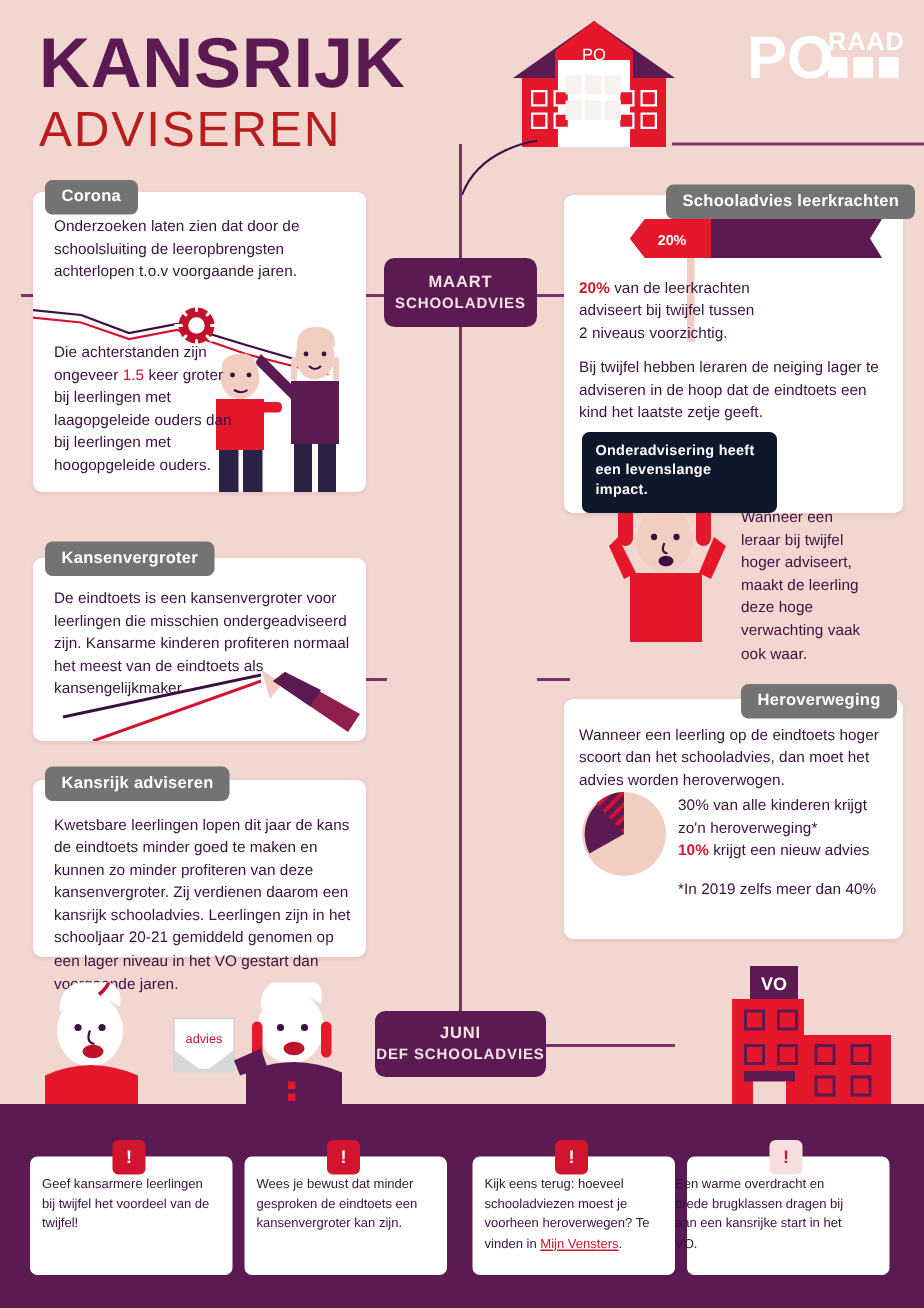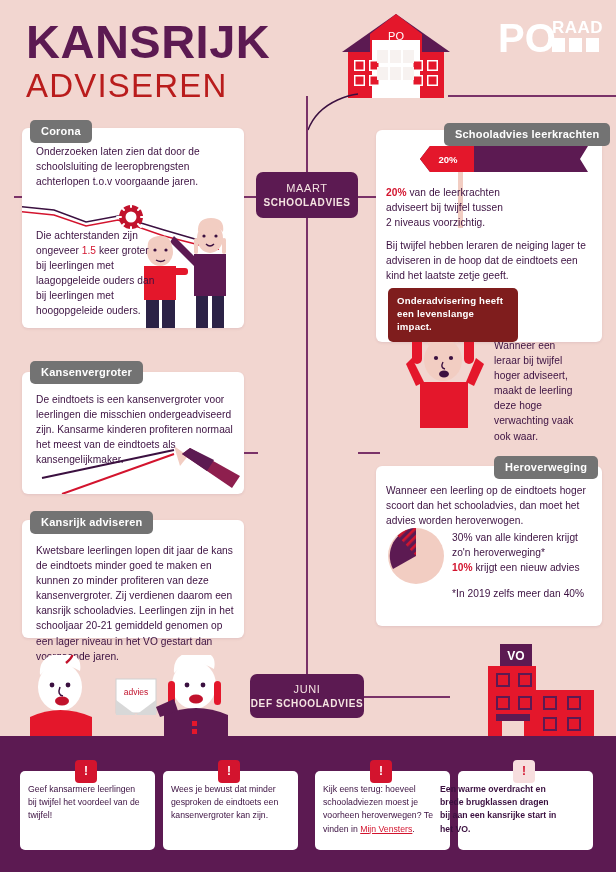--- a/index.html
+++ b/index.html
@@ -33,21 +33,21 @@
   .tl-line {
     position: absolute; left: 306px; top: 96px; width: 2px; height: 620px;
     background: #7a3268;
   }
   .tl-node {
     position: absolute; background: #5c1a52; color: #f5e4e2;
     border-radius: 7px; text-align: center;
     display: flex; flex-direction: column; justify-content: center;
     letter-spacing: 0.6px;
   }
-  .tl-node .l1 { font-size: 11px; font-weight: normal; line-height: 1.35; }
+  .tl-node .l1 { font-size: 11px; font-weight: bold; line-height: 1.35; }
   .tl-node .l2 { font-size: 10px; font-weight: bold; line-height: 1.35; }
   #node-maart { left: 256px; top: 172px; width: 102px; height: 46px; }
   #node-eindtoets { left: 256px; top: 428px; width: 102px; height: 46px; }
   #node-juni { left: 250px; top: 674px; width: 114px; height: 44px; }
 
   .connector { position: absolute; height: 1.5px; background: #7a3268; }
   #conn-1 { left: 358px; top: 196px; width: 22px; }
   #conn-2 { left: 236px; top: 452px; width: 22px; }
   #conn-3 { left: 358px; top: 452px; width: 22px; }
   #conn-4 { left: 364px; top: 696px; width: 86px; }
@@ -60,21 +60,21 @@
     position: absolute; background: #ffffff; border-radius: 6px;
     box-shadow: 0 1px 3px rgba(90,25,70,0.10);
     overflow: hidden;
   }
   .tag {
     position: absolute; background: #737373; color: #fff;
     font-size: 11px; font-weight: bold; border-radius: 5px;
     padding: 5px 11px 6px 11px; white-space: nowrap;
     letter-spacing: 0.2px; z-index: 6;
   }
-  .tag.purple { background: #7f1d1d; }
+  .tag.purple { background: #0f172a; }
   .body-txt {
     position: absolute; color: #3b1040; font-size: 10.2px;
     line-height: 1.48; letter-spacing: 0.05px;
   }
   .hl-red { color: #d3142e; font-weight: bold; }
   .hl-red-n { color: #d3142e; }
 
   
   #card-corona { left: 22px; top: 128px; width: 222px; height: 200px; }
   #tag-corona { left: 30px; top: 120px; }
@@ -127,21 +127,21 @@
   .bang {
     position: absolute; top: 760px; width: 22px; height: 23px;
     background: #d3142e; border-radius: 4px; color: #fff;
     font-size: 12px; font-weight: bold; text-align: center;
     line-height: 23px; z-index: 4;
   }
   .bang.light { background: #f7dede; color: #d3142e; }
   #fcard-1 { left: 20px; } #fbang-1 { left: 75px; } #ftxt-1 { left: 28px; }
   #fcard-2 { left: 163px; } #fbang-2 { left: 218px; } #ftxt-2 { left: 171px; }
   #fcard-3 { left: 315px; } #fbang-3 { left: 370px; } #ftxt-3 { left: 323px; }
-  #fcard-4 { left: 458px; } #fbang-4 { left: 513px; } #ftxt-4 { left: 440px; font-weight: bold; }
+  #fcard-4 { left: 458px; } #fbang-4 { left: 513px; } #ftxt-4 { left: 450px; }
   .link { color: #d3142e; text-decoration: underline; }
 
   .illus { position: absolute; }
 </style>
 </head>
 <body>
 
 <div id="poster">
 
   <div class="title-block">

